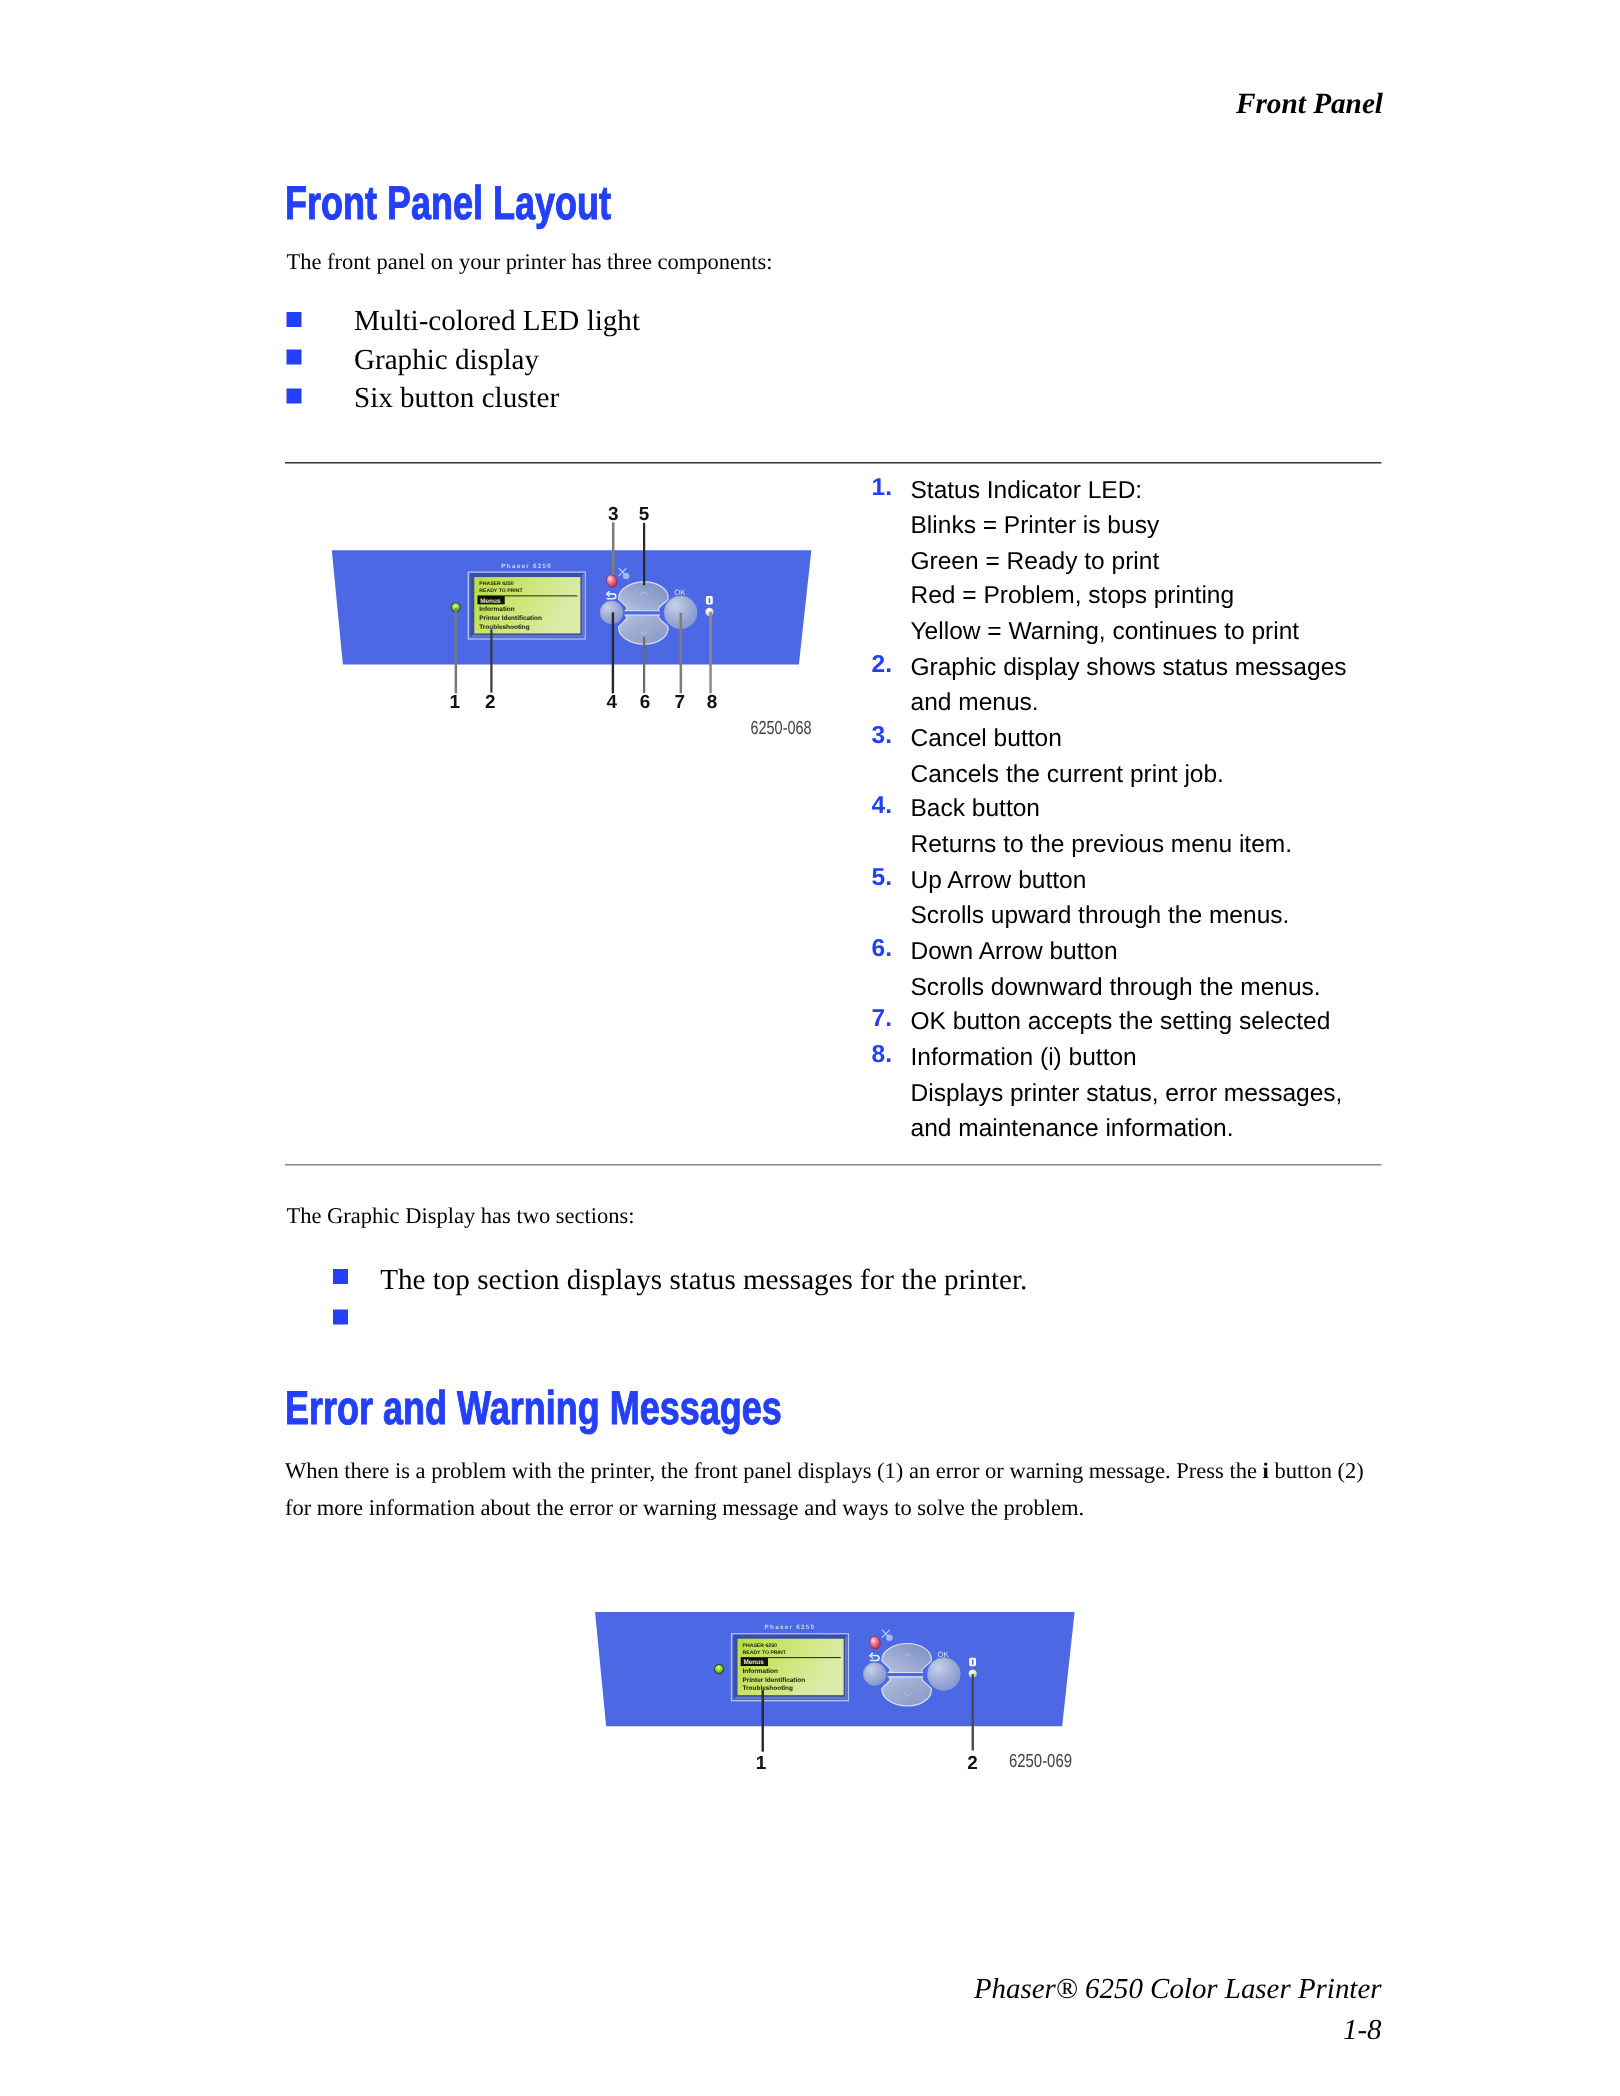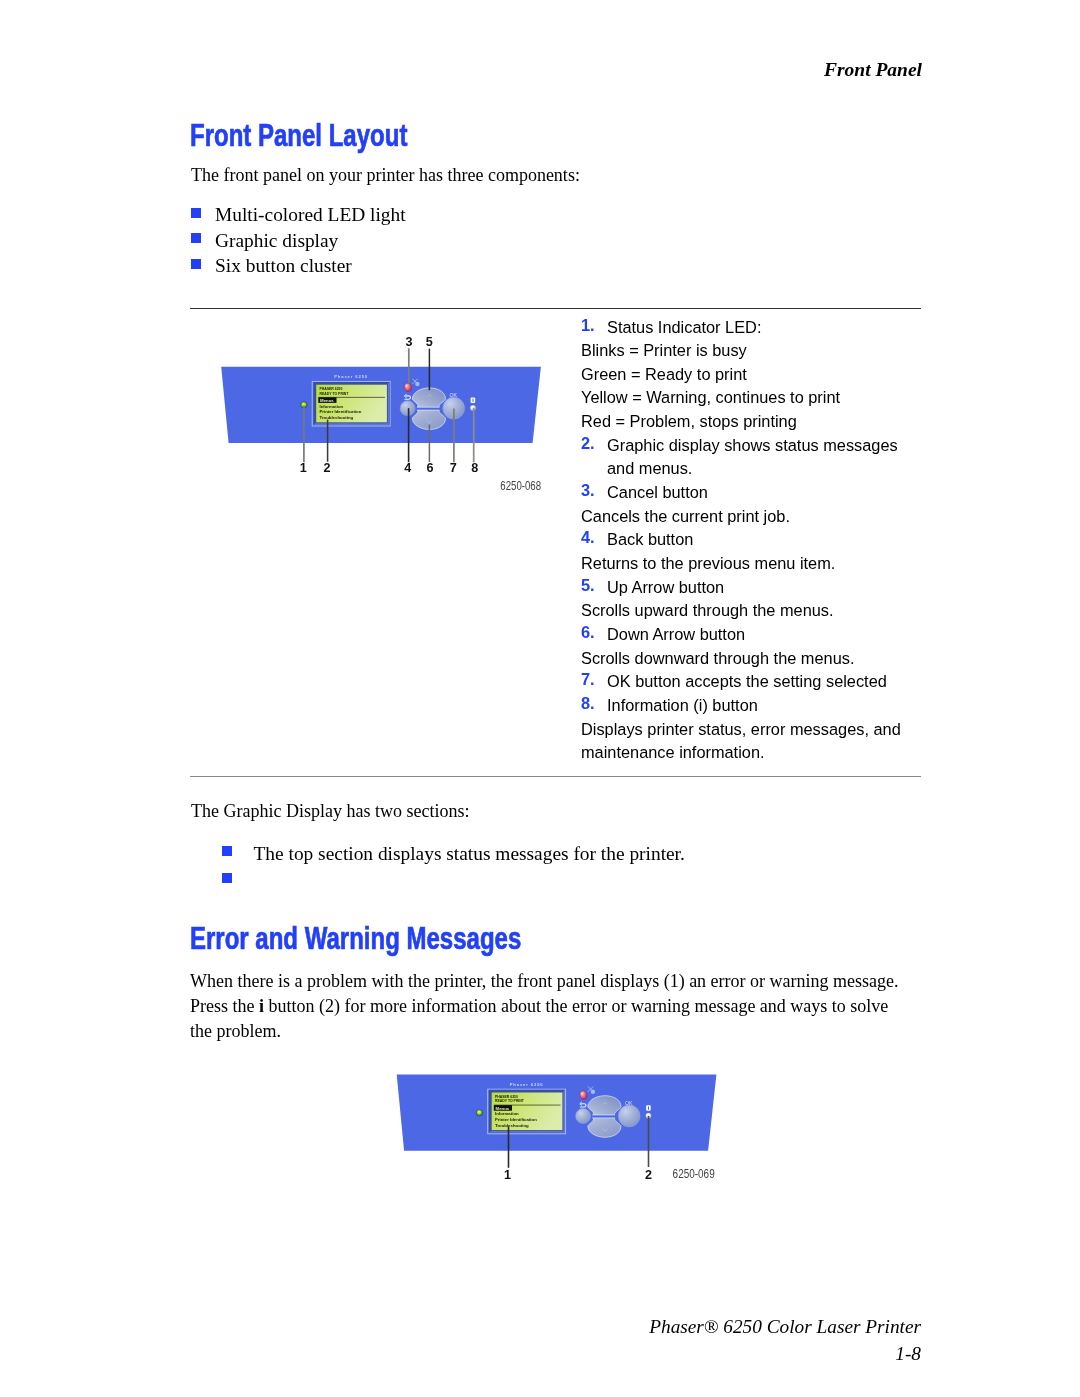--- a/index.html
+++ b/index.html
@@ -10,49 +10,49 @@
   
   #running-head{left:0;top:60px;width:922px;text-align:right;font-style:italic;font-size:19.5px;line-height:20px;font-weight:bold;}
 
   
   h1.sec{margin:0;font-family:"Liberation Sans",sans-serif;font-weight:bold;color:#2340f8;
          font-size:31.5px;line-height:32px;transform:scaleX(0.762);transform-origin:left center;white-space:nowrap;-webkit-text-stroke:0.7px #2340f8;}
   #title1{left:190.3px;top:119px;}
   #title2{left:190.3px;top:921.5px;}
 
   
-  .body{font-size:18px;line-height:24.9px;}
+  .body{font-size:15px;line-height:24.9px;}
   #intro{left:191px;top:163px;}
   #gd-lead{left:191px;top:799px;}
   #err-par{left:190px;top:969px;width:722px;text-align:left;}
 
   
   .bl{left:191px;}
   .bl .row{display:flex;align-items:flex-start;}
   .bl .sq{width:10px;height:10px;background:#2340f8;flex:none;}
   .bl .tx{font-size:19.4px;line-height:19px;}
   #bl1{top:205px;}
   #bl1 .row{height:25.7px;}
   #bl1 .sq{margin-top:2.7px;margin-left:0px;}
-  #bl1 .tx{margin-left:14px;}
+  #bl1 .tx{margin-left:35px;}
   #bl2{top:843.5px;}
   #bl2 .row{height:26.5px;}
   #bl2 .sq{margin-top:2.7px;margin-left:31px;}
   #bl2 .tx{margin-left:21.5px;text-align:center;}
 
   
   .rule{left:190px;width:731px;height:1.4px;background:#333;}
   .rule.light{background:#888;height:1.3px;}
 
   
   #legend{left:581px;top:315.5px;width:330px;font-family:"Liberation Sans",sans-serif;font-size:16.35px;}
   #legend .li{display:flex;}
   #legend .n{color:#2340f8;font-weight:bold;width:26px;flex:none;}
   #legend .t{flex:1;line-height:23.66px;}
-  #legend .sub{line-height:23.66px;}
+  #legend .sub{margin-left:26px;line-height:23.66px;}
   #legend b{font-weight:normal;}
 
   
   #footer{left:190px;top:1312.5px;width:731px;text-align:right;font-style:italic;font-size:19.3px;line-height:27.4px;}
 </style>
 </head>
 <body>
 
 <div class="abs" id="running-head">Front Panel</div>
 
@@ -77,22 +77,22 @@
 <div class="abs rule" id="rule-top" style="top:308px"></div>
 <div class="abs rule light" id="rule-bottom" style="top:776px"></div>
 
 <div class="abs" id="legend">
     <div class="li">
       <span class="n">1.</span>
       <span class="t">Status Indicator LED:</span>
     </div>
     <div class="sub">Blinks = Printer is busy</div>
     <div class="sub">Green = Ready to print</div>
+    <div class="sub">Red = Problem, stops printing</div>
     <div class="sub">Yellow = Warning, continues to print</div>
-    <div class="sub">Red = Problem, stops printing</div>
     <div class="li">
       <span class="n">2.</span>
       <span class="t">Graphic display shows status messages and menus.</span>
     </div>
     <div class="li">
       <span class="n">3.</span>
       <span class="t"><b>Cancel</b><span> button</span></span>
     </div>
     <div class="sub">Cancels the current print job.</div>
     <div class="li">

